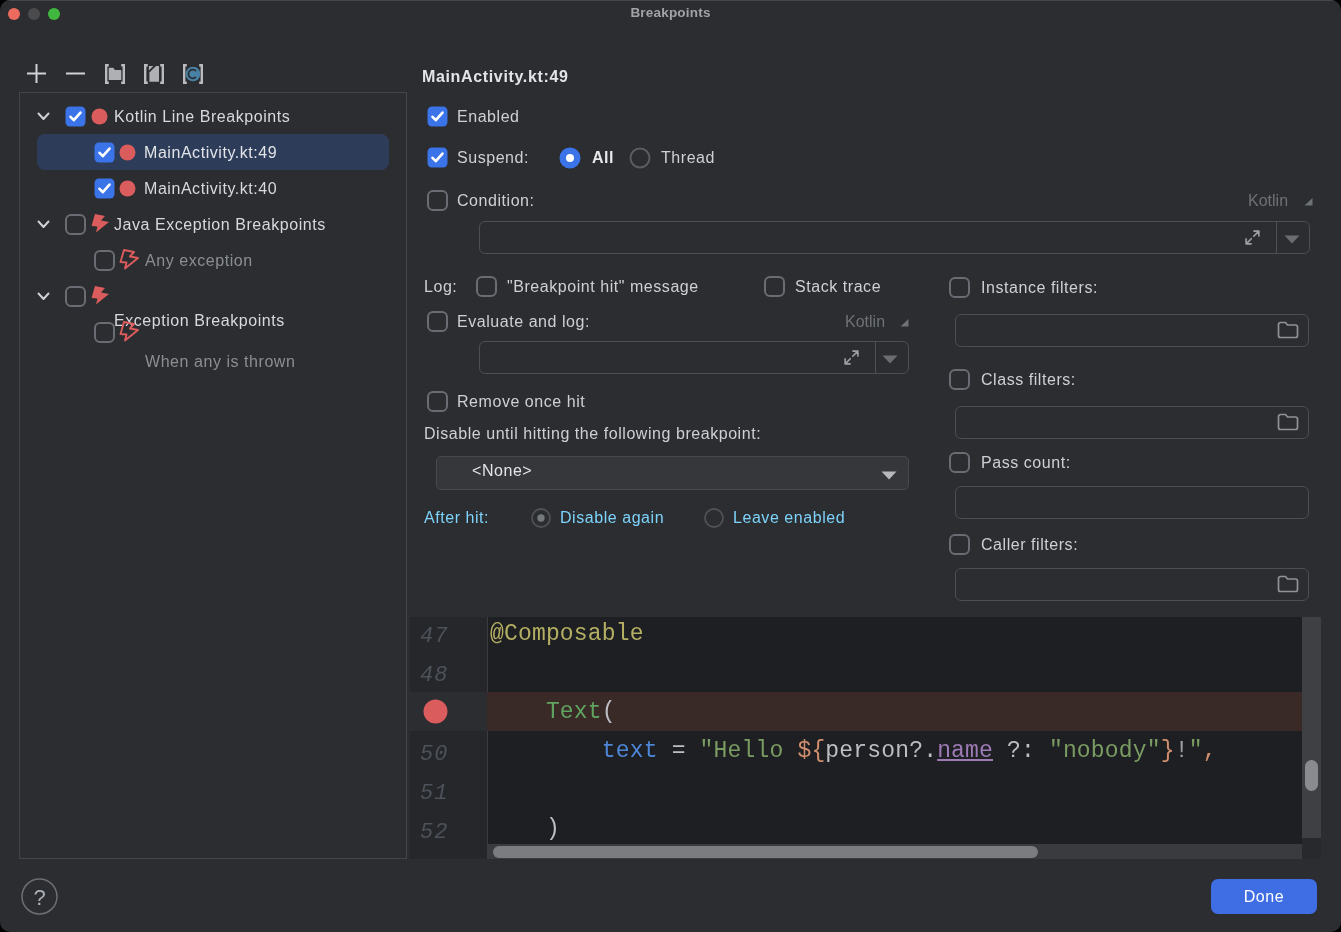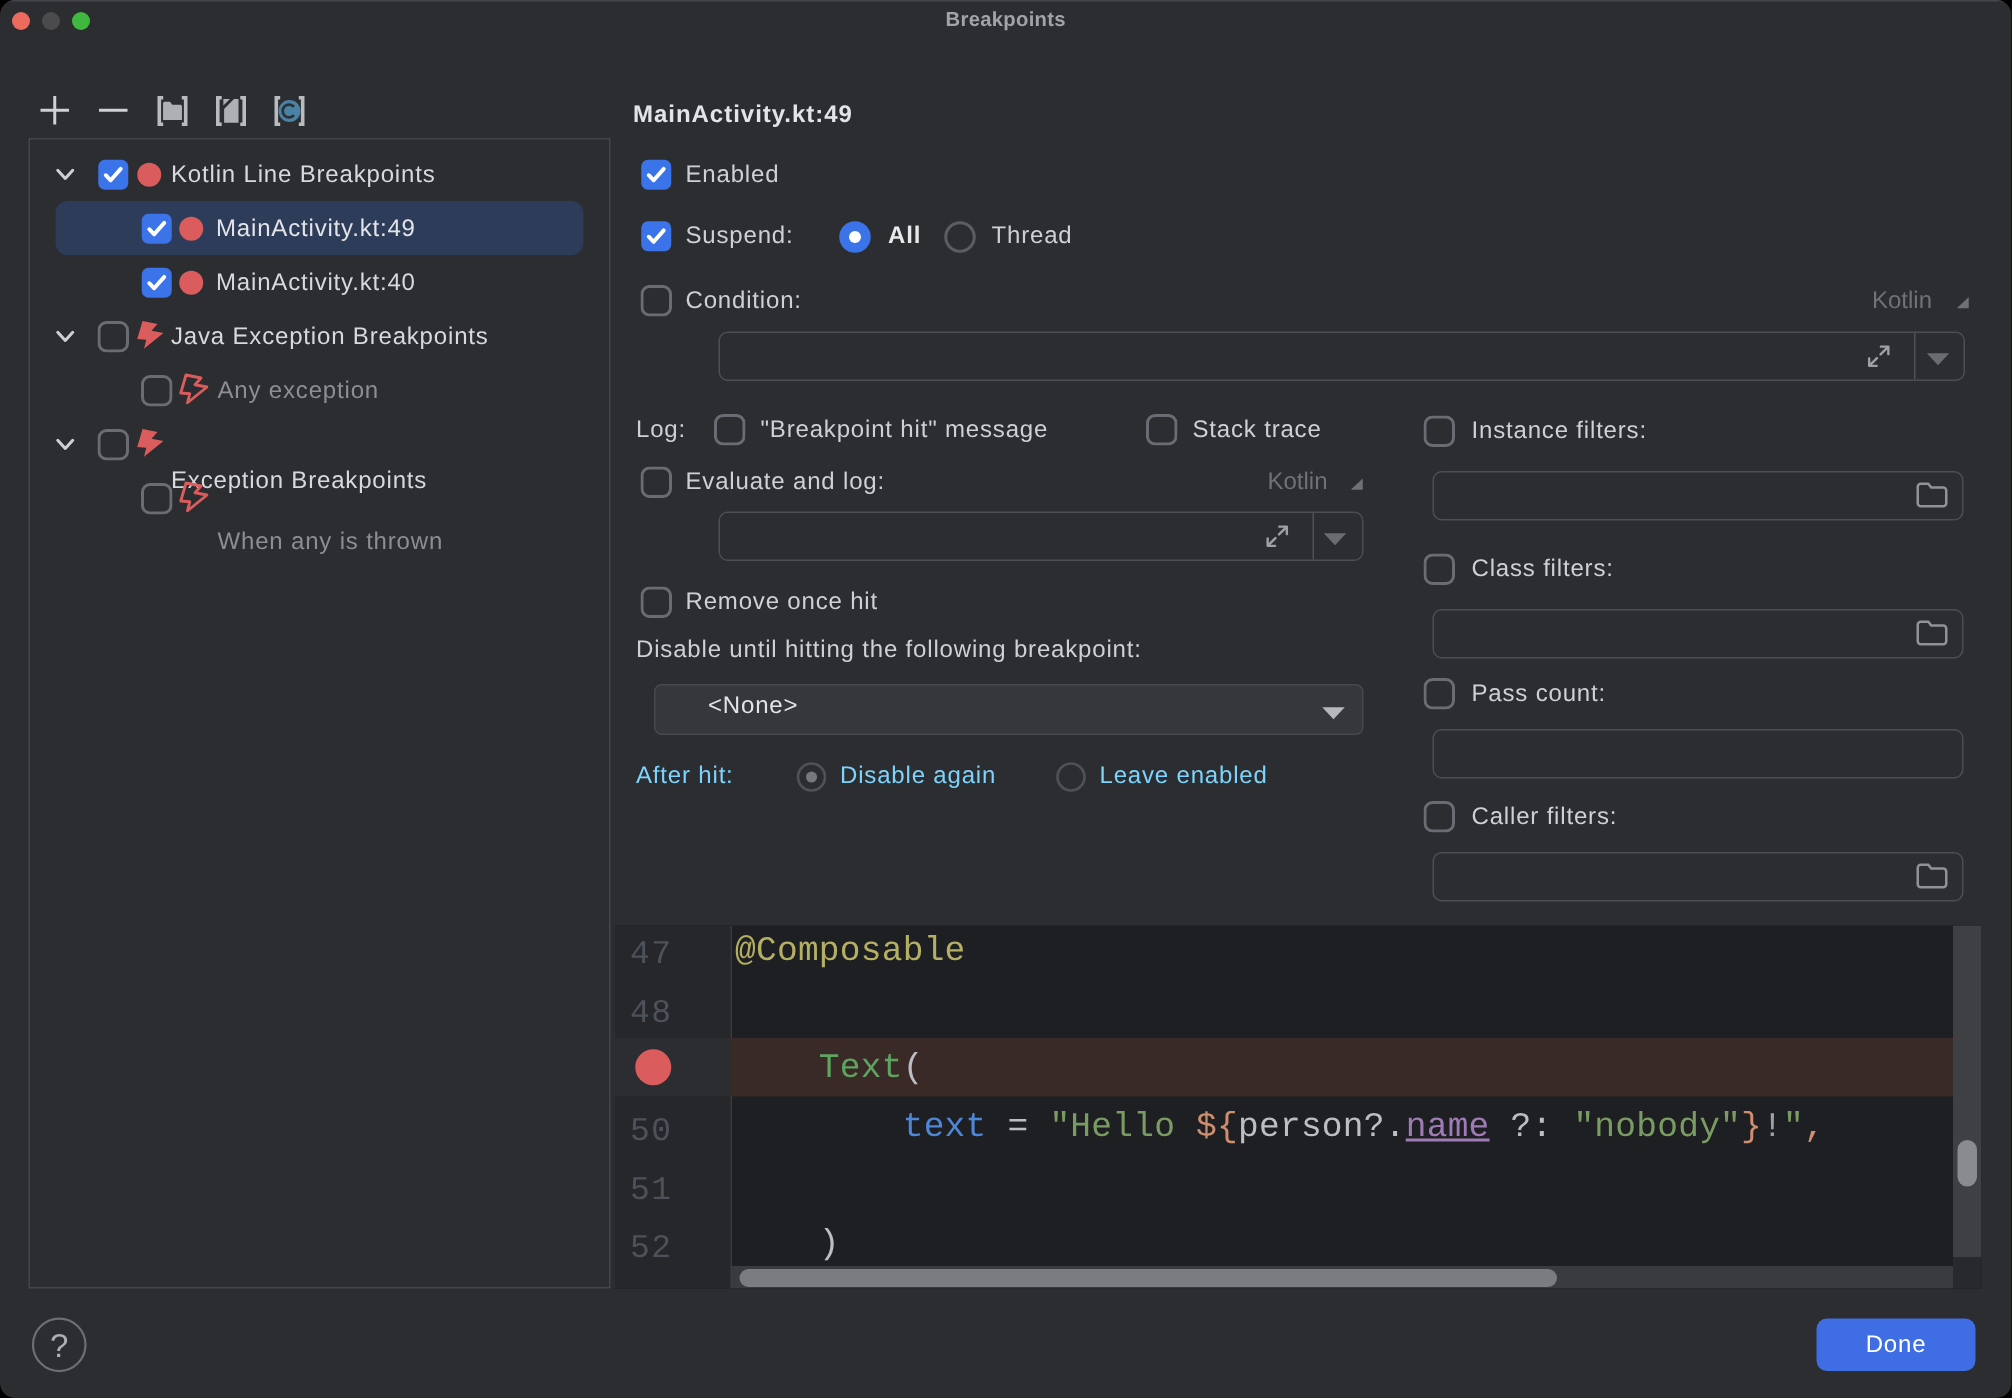--- a/index.html
+++ b/index.html
@@ -272,15 +272,15 @@
   </div>
 
   <svg style="left:21px;top:878px;" width="37" height="37" viewBox="0 0 37 37">
     <circle cx="18.5" cy="18.5" r="17.5" fill="none" stroke="#6b6e73" stroke-width="1.5"></circle>
     <text x="18.5" y="26.5" font-size="22" fill="#aab0b6" text-anchor="middle" font-family="Liberation Sans, sans-serif">?</text>
   </svg>
   <div class="abs" style="left:1211px;top:879px;width:106px;height:35px;background:#3e6de4;border-radius:7px;"></div>
   <div class="lbl" style="left:1211px;top:887px;width:106px;text-align:center;color:#fff;">Done</div>
 </div>
 <style>
-  .gut{position:absolute;left:10px;width:28px;font-family:"Liberation Mono",monospace;font-size:22px;color:#4d525a;line-height:26px;letter-spacing:1px;}
+  .gut{position:absolute;left:10px;width:28px;font-family:"Liberation Mono",monospace;font-size:22px;color:#4d525a;line-height:26px;letter-spacing:1px;font-style:italic;}
   .code{position:absolute;left:80px;font-family:"Liberation Mono",monospace;font-size:23px;line-height:27px;color:#bcbec4;white-space:pre;letter-spacing:0.17px;}
 </style>
 
 </body></html>

